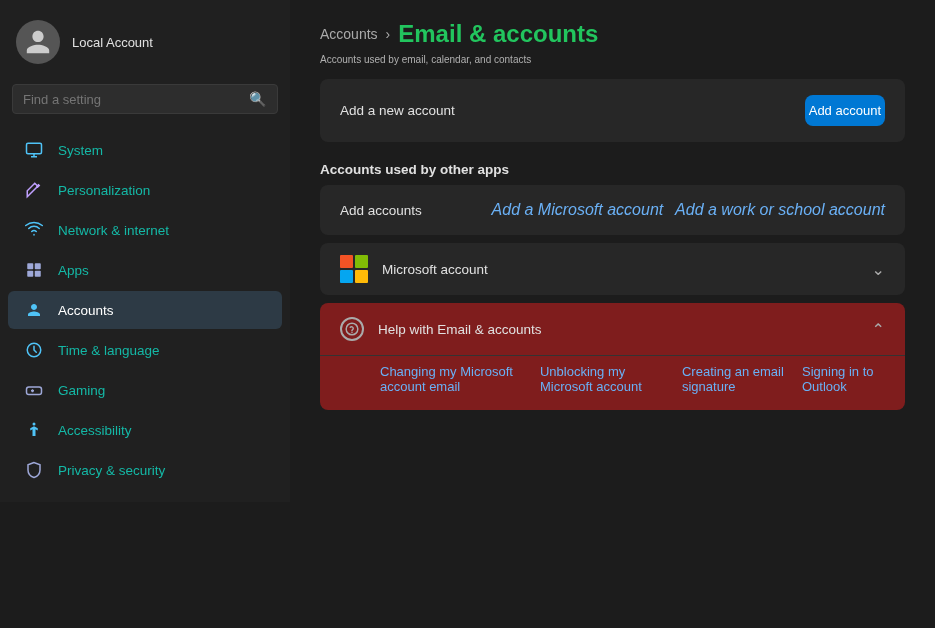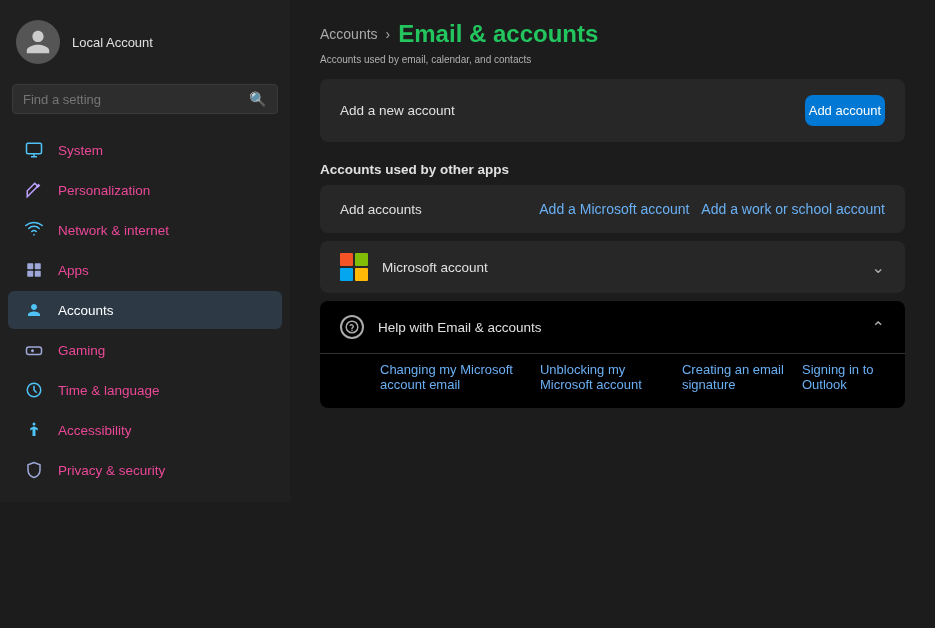--- a/index.html
+++ b/index.html
@@ -94,21 +94,21 @@
     }
 
     .nav-item {
       display: flex;
       align-items: center;
       padding: 9px 16px;
       gap: 14px;
       cursor: pointer;
       border-radius: 6px;
       margin: 1px 8px;
-      color: #ec4899;
+      color: #14b8a6;
       font-size: 13.5px;
     }
 
     .nav-item.active {
       background: #2d3a45;
       color: #fff;
     }
 
     .nav-item .nav-icon {
       width: 20px;
@@ -204,23 +204,24 @@
     }
 
     .card-link-label {
       font-size: 13.5px;
       color: #e0e0e0;
       flex: 1;
     }
 
     .link-text {
       color: #6ab0f5;
-      font-size: 14px;
+      font-size: 16px;
       cursor: pointer;
       text-decoration: none;
+      font-style: italic;
     }
 
     .link-separator {
       color: #555;
       margin: 0 4px;
     }
 
     .ms-account-row {
       display: flex;
       align-items: center;
@@ -283,21 +284,21 @@
       color: #e0e0e0;
       flex: 1;
     }
 
     .chevron-up {
       color: #aaa;
       font-size: 16px;
     }
 
     .help-links-section {
-      background: #000000;
+      background: #7f1d1d;
       border-radius: 8px;
       overflow: hidden;
     }
 
     .help-links-body {
       padding: 8px 20px 16px 60px;
       display: flex;
       flex-direction: row;
       gap: 10px;
       border-top: 1px solid #333;
@@ -383,35 +384,35 @@
     <div class="nav-item active">
       <span class="nav-icon">
         <svg width="18" height="18" viewBox="0 0 24 24" fill="#4fc3f7">
             <path d="M12 12c2.2 0 4-1.8 4-4s-1.8-4-4-4-4 1.8-4 4 1.8 4 4 4zm0 2c-2.7 0-8 1.3-8 4v2h16v-2c0-2.7-5.3-4-8-4z"></path>
           </svg>
       </span>
       <span>Accounts</span>
     </div>
     <div class="nav-item">
       <span class="nav-icon">
+        <svg width="18" height="18" viewBox="0 0 24 24" fill="none" stroke="#4fc3f7" stroke-width="2">
+            <circle cx="12" cy="12" r="9"></circle>
+            <path d="M12 7v5l3 3" stroke-linecap="round"></path>
+          </svg>
+      </span>
+      <span>Time &amp; language</span>
+    </div>
+    <div class="nav-item">
+      <span class="nav-icon">
         <svg width="18" height="18" viewBox="0 0 24 24" fill="none" stroke="#9ea8d8" stroke-width="2">
             <rect x="2" y="8" width="20" height="10" rx="3"></rect>
             <path d="M8 13h4M10 11v4M16 13h.01M18 13h.01"></path>
           </svg>
       </span>
       <span>Gaming</span>
-    </div>
-    <div class="nav-item">
-      <span class="nav-icon">
-        <svg width="18" height="18" viewBox="0 0 24 24" fill="none" stroke="#4fc3f7" stroke-width="2">
-            <circle cx="12" cy="12" r="9"></circle>
-            <path d="M12 7v5l3 3" stroke-linecap="round"></path>
-          </svg>
-      </span>
-      <span>Time &amp; language</span>
     </div>
     <div class="nav-item">
       <span class="nav-icon">
         <svg width="18" height="18" viewBox="0 0 24 24" fill="#4fc3f7">
             <circle cx="12" cy="4" r="2"></circle>
             <path d="M12 7l-5 2.5v3l3-1.5V20h4V11l3 1.5v-3L12 7z"></path>
           </svg>
       </span>
       <span>Accessibility</span>
     </div>

